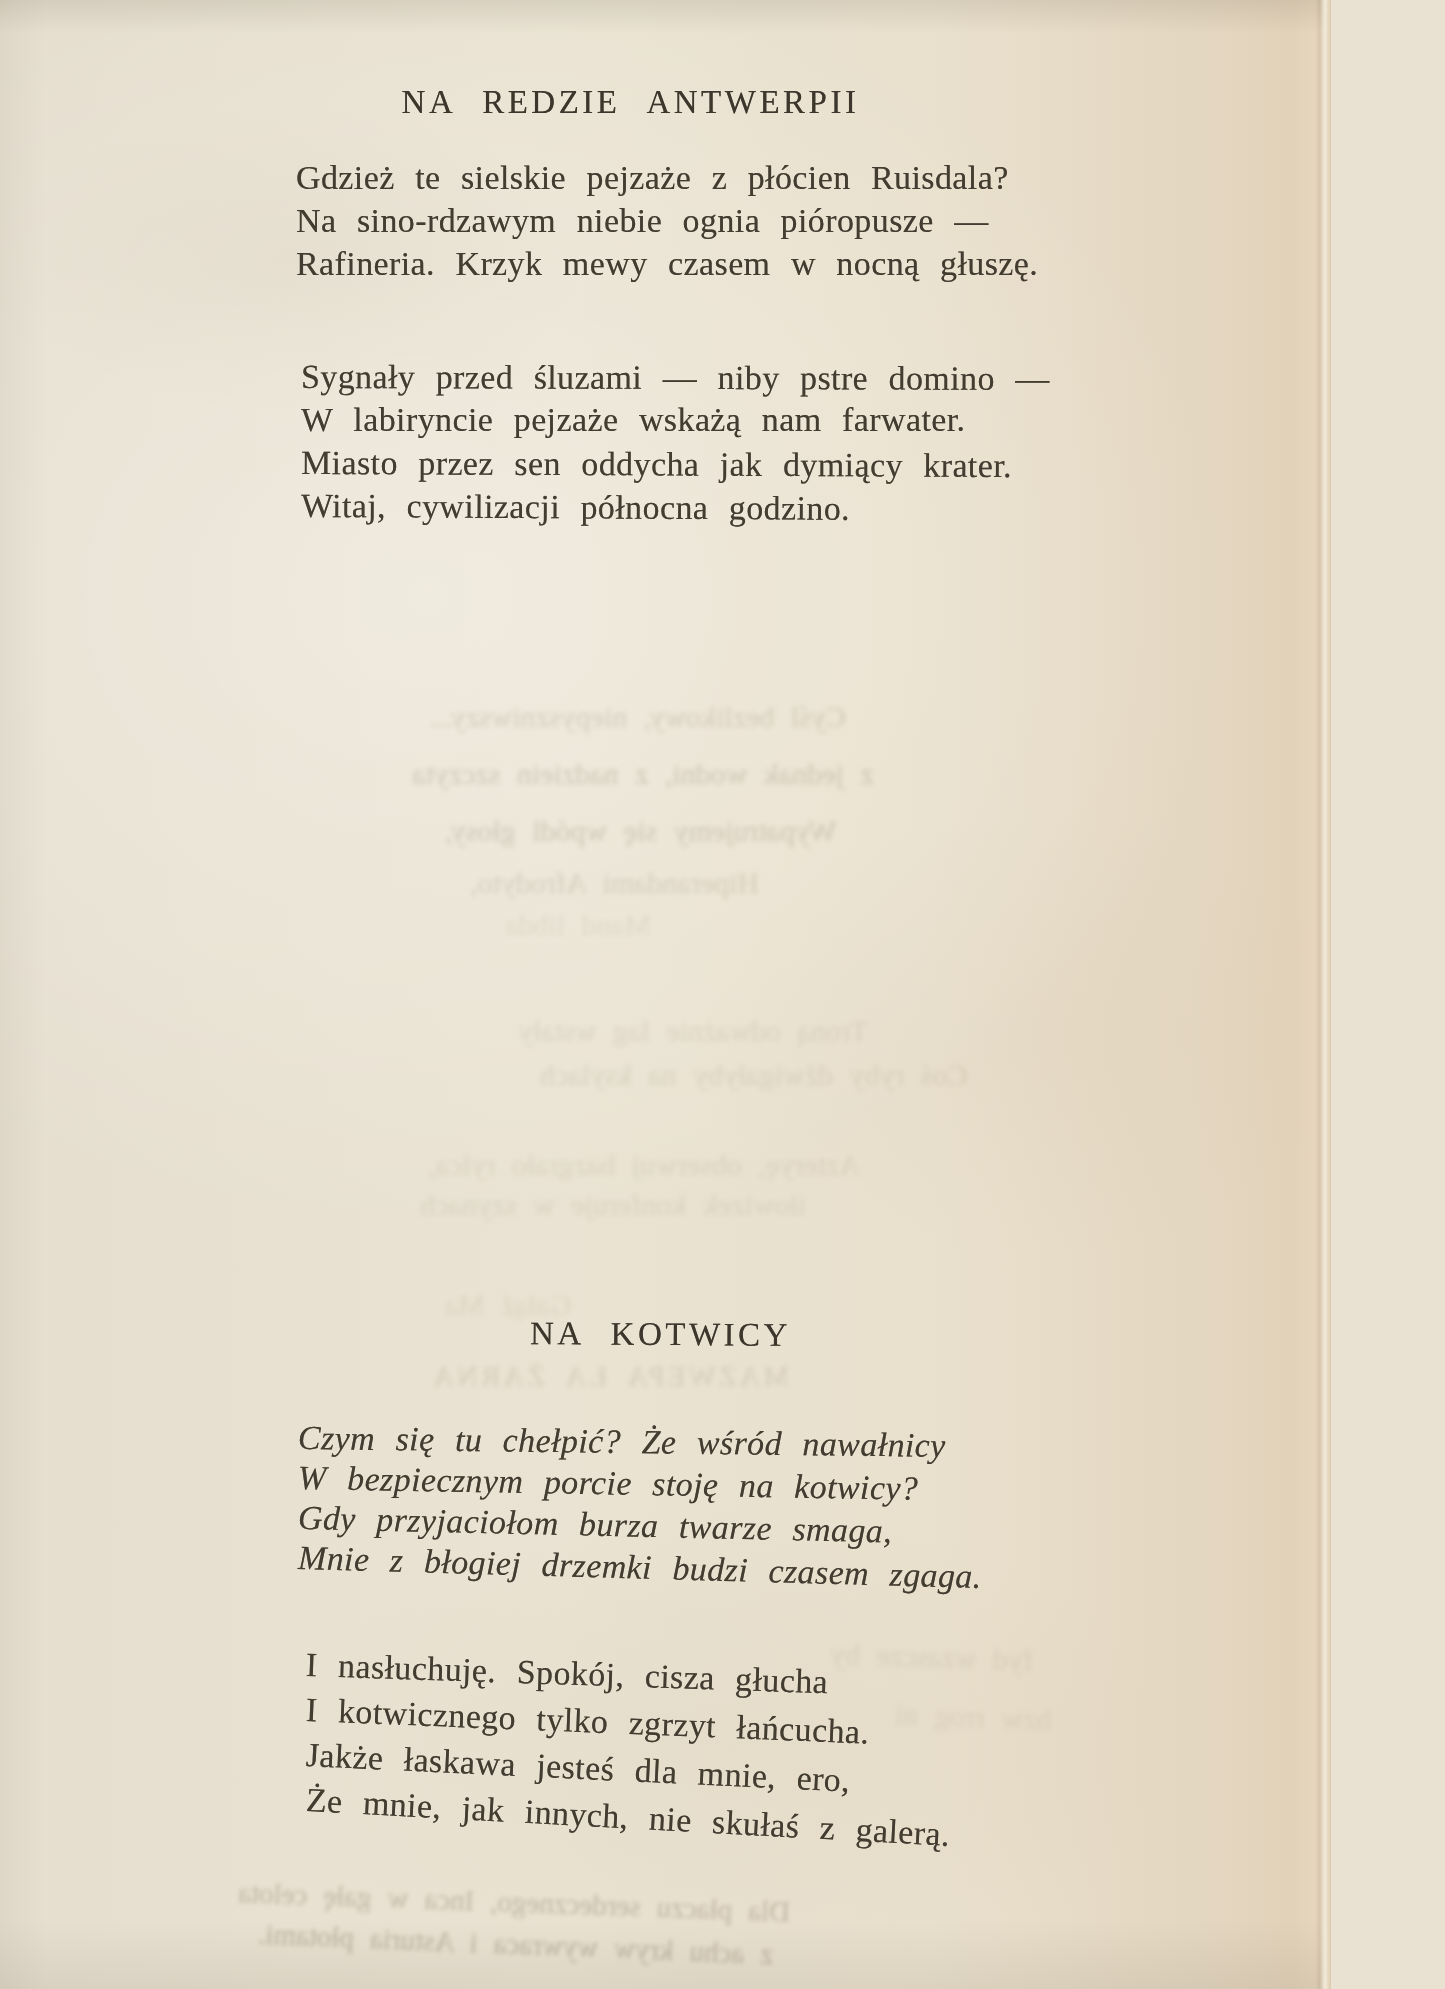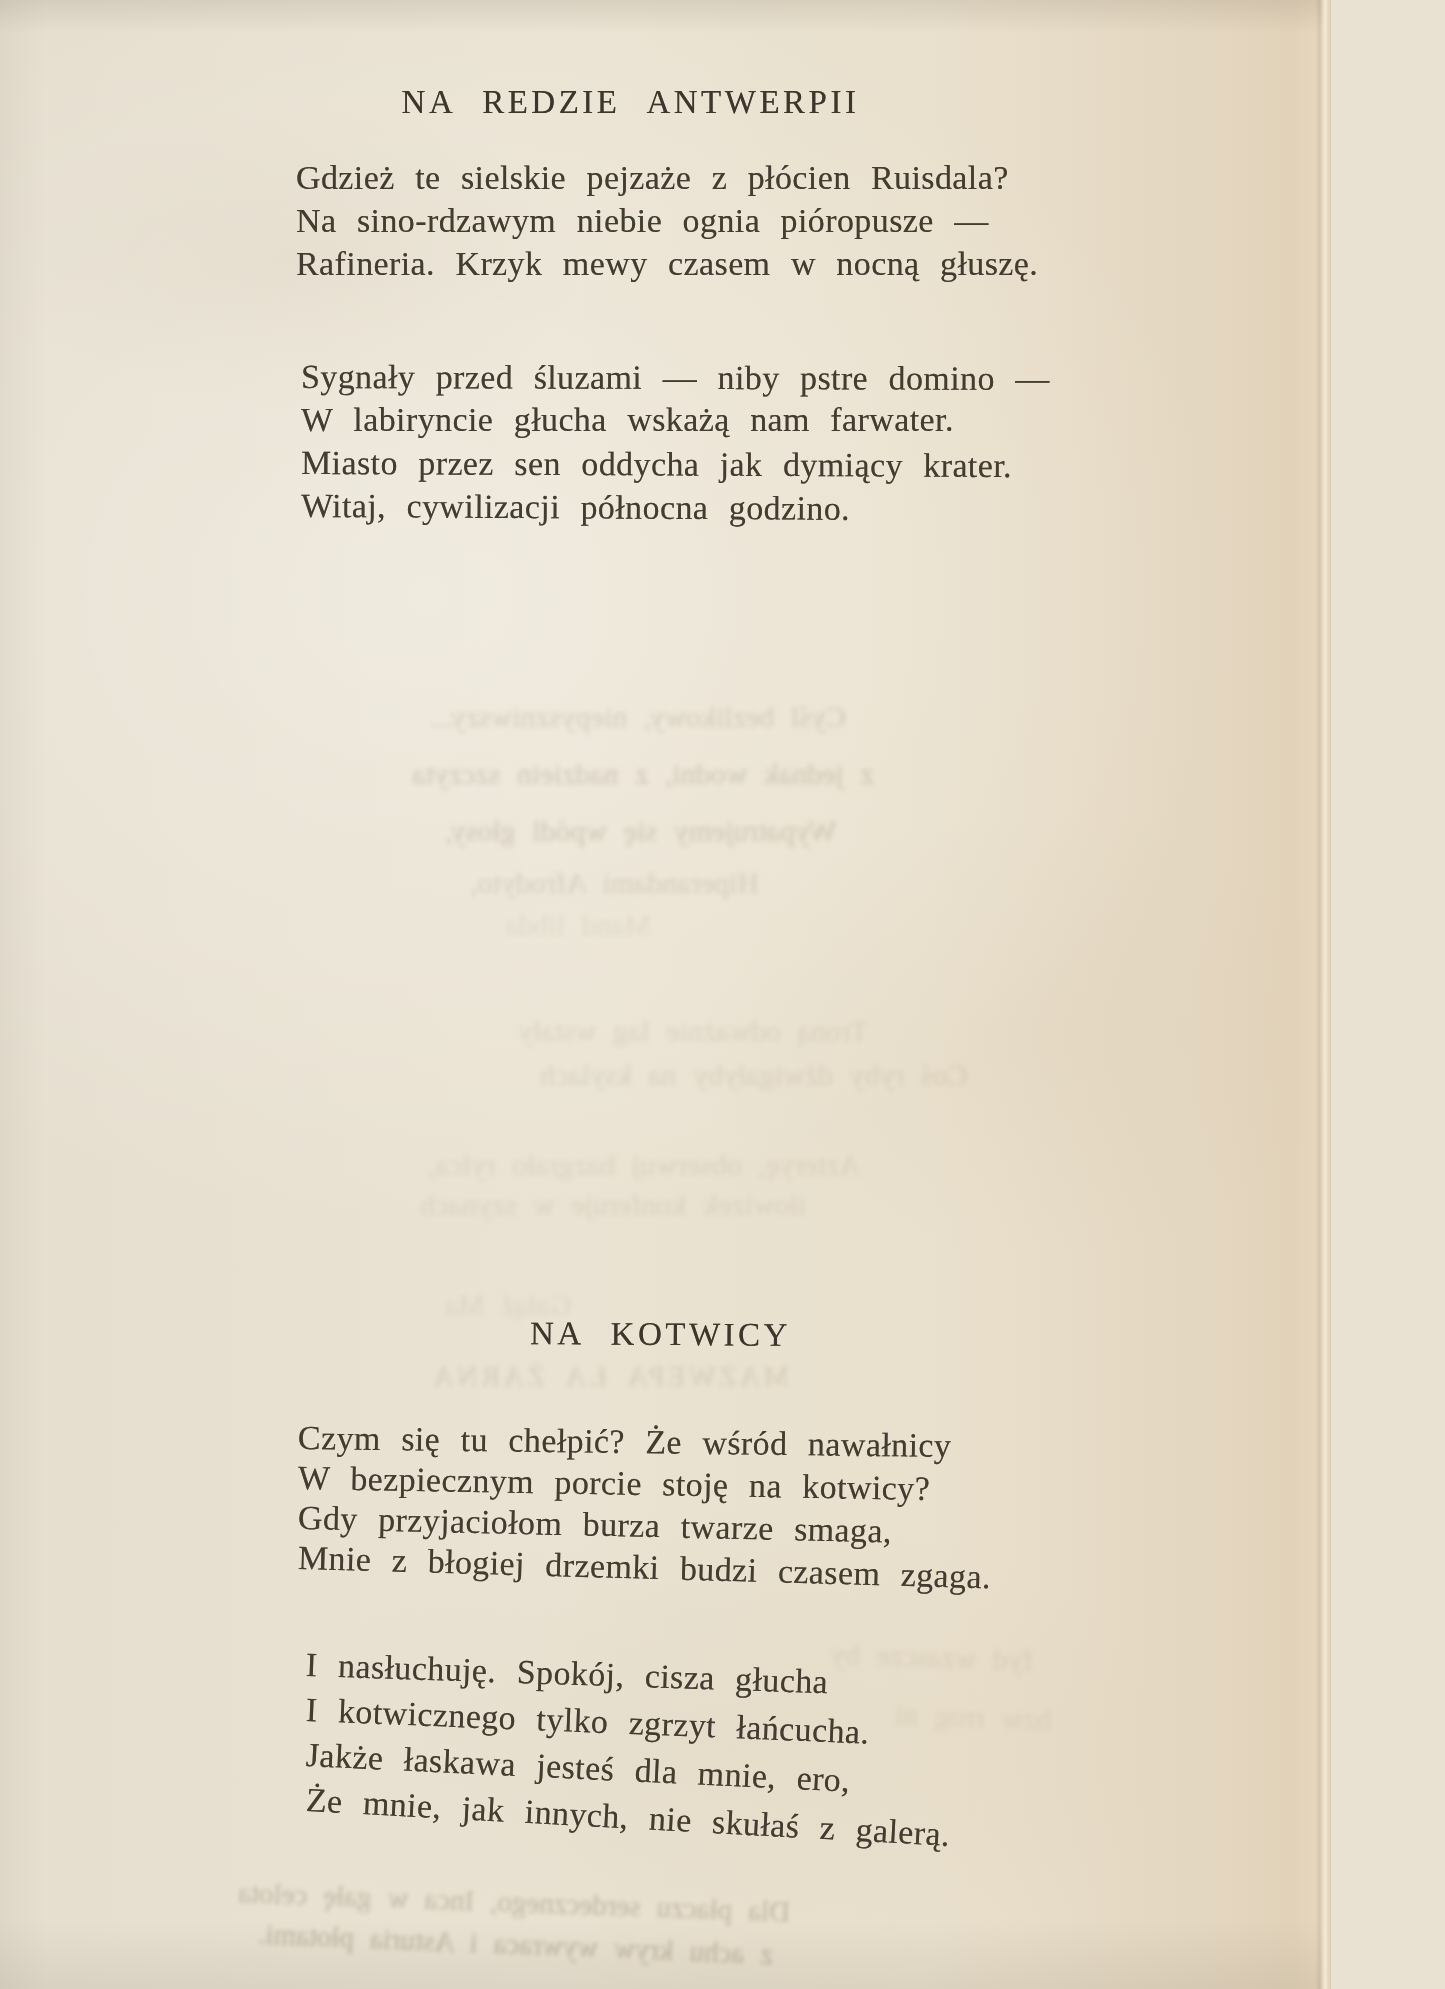--- a/index.html
+++ b/index.html
@@ -37,21 +37,21 @@
     text-shadow:0 0 .5px rgba(60,52,40,.6);
     transform-origin:0 50%;
   }
   .st1{left:296px;top:156px;}
   .st1 .line{line-height:43px;}
   .st2{left:288px;top:355px;margin-left:13px;}
   .st2 .line{line-height:43px;}
   .st2 .line:nth-child(1){transform:rotate(.15deg);}
   .st2 .line:nth-child(3){transform:rotate(.25deg);}
   .st2 .line:nth-child(4){transform:rotate(.3deg);}
-  .st3{left:298px;top:1418px;}
+  .st3{left:298px;top:1418px;font-style:italic;}
   .st3 .line{line-height:40px;}
   .st3 .line:nth-child(1){transform:rotate(.7deg);}
   .st3 .line:nth-child(2){transform:rotate(1.0deg);}
   .st3 .line:nth-child(3){transform:rotate(1.3deg);}
   .st3 .line:nth-child(4){transform:rotate(1.6deg);}
   .st4{left:306px;top:1642px;}
   .st4 .line{line-height:45px;}
   .st4 .line:nth-child(1){transform:rotate(1.9deg);}
   .st4 .line:nth-child(2){transform:rotate(2.3deg);}
   .st4 .line:nth-child(3){transform:rotate(2.7deg);}
@@ -117,21 +117,21 @@
   <h1 class="title t1">NA REDZIE ANTWERPII</h1>
 
   <div class="stanza st1">
     <div class="line">Gdzież te sielskie pejzaże z płócien Ruisdala?</div>
     <div class="line">Na sino-rdzawym niebie ognia pióropusze —</div>
     <div class="line">Rafineria. Krzyk mewy czasem w nocną głuszę.</div>
   </div>
 
   <div class="stanza st2">
     <div class="line">Sygnały przed śluzami — niby pstre domino —</div>
-    <div class="line">W labiryncie głucha wskażą nam farwater.</div>
+    <div class="line">W labiryncie pejzaże wskażą nam farwater.</div>
     <div class="line">Miasto przez sen oddycha jak dymiący krater.</div>
     <div class="line">Witaj, cywilizacji północna godzino.</div>
   </div>
 
   <h2 class="title t2">NA KOTWICY</h2>
 
   <div class="stanza st3">
     <div class="line">Czym się tu chełpić? Że wśród nawałnicy</div>
     <div class="line">W bezpiecznym porcie stoję na kotwicy?</div>
     <div class="line">Gdy przyjaciołom burza twarze smaga,</div>

